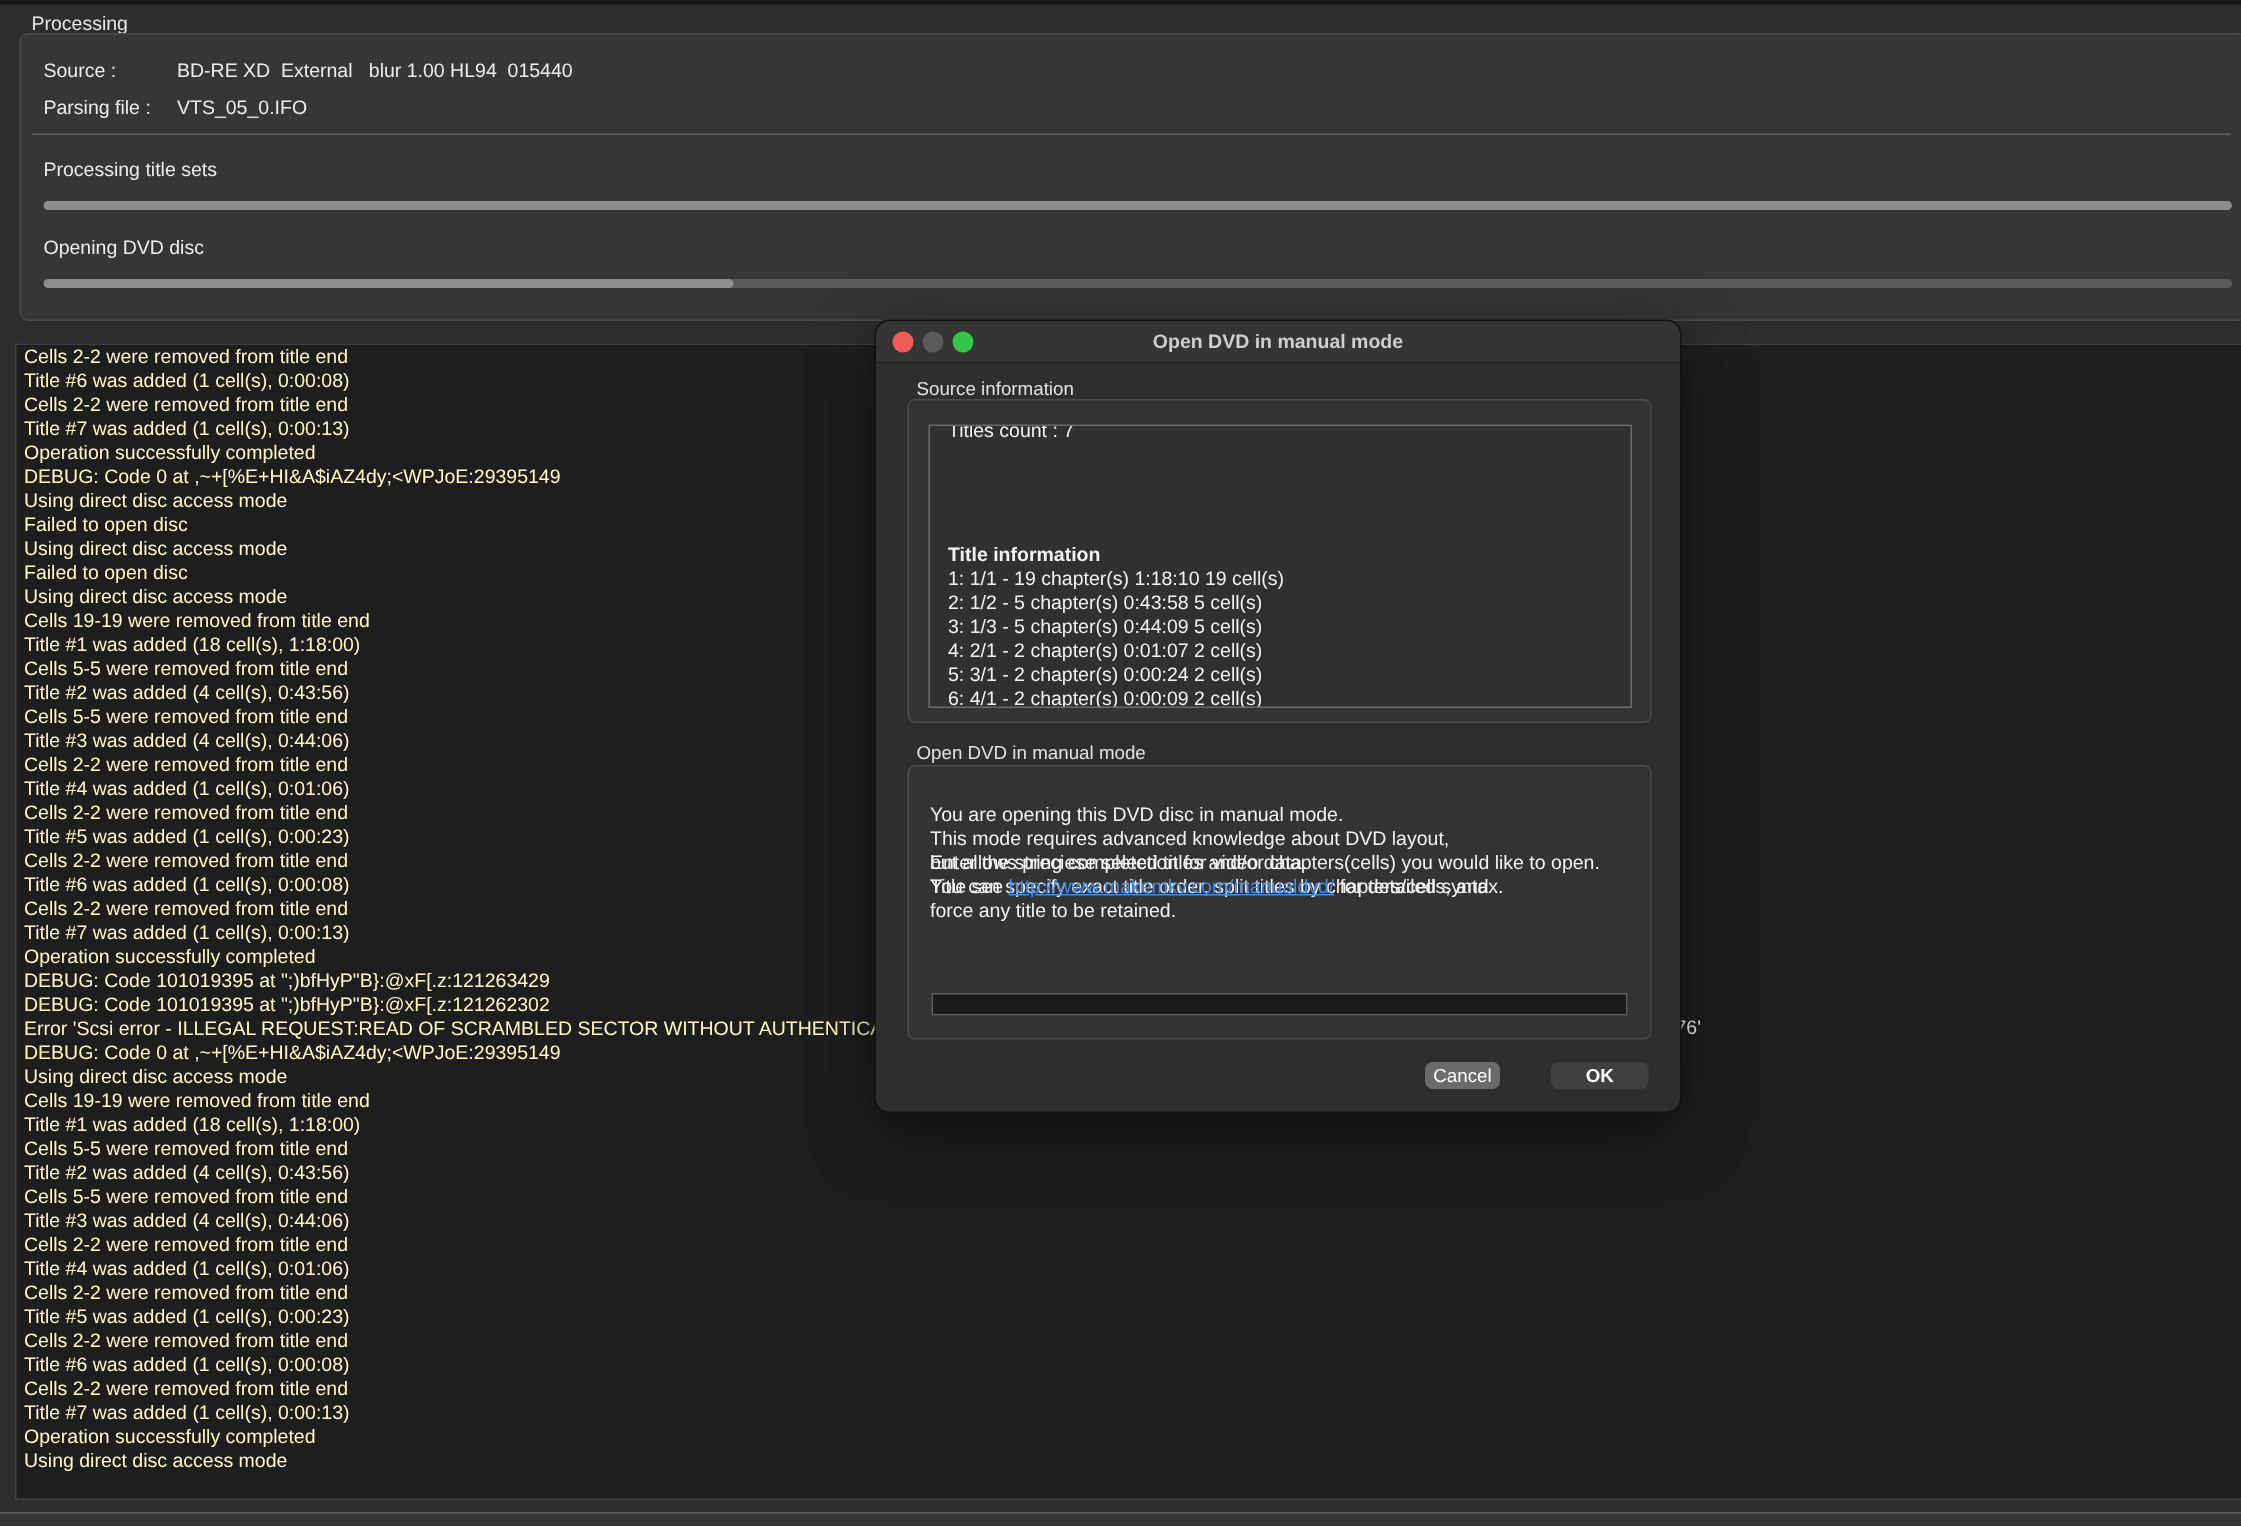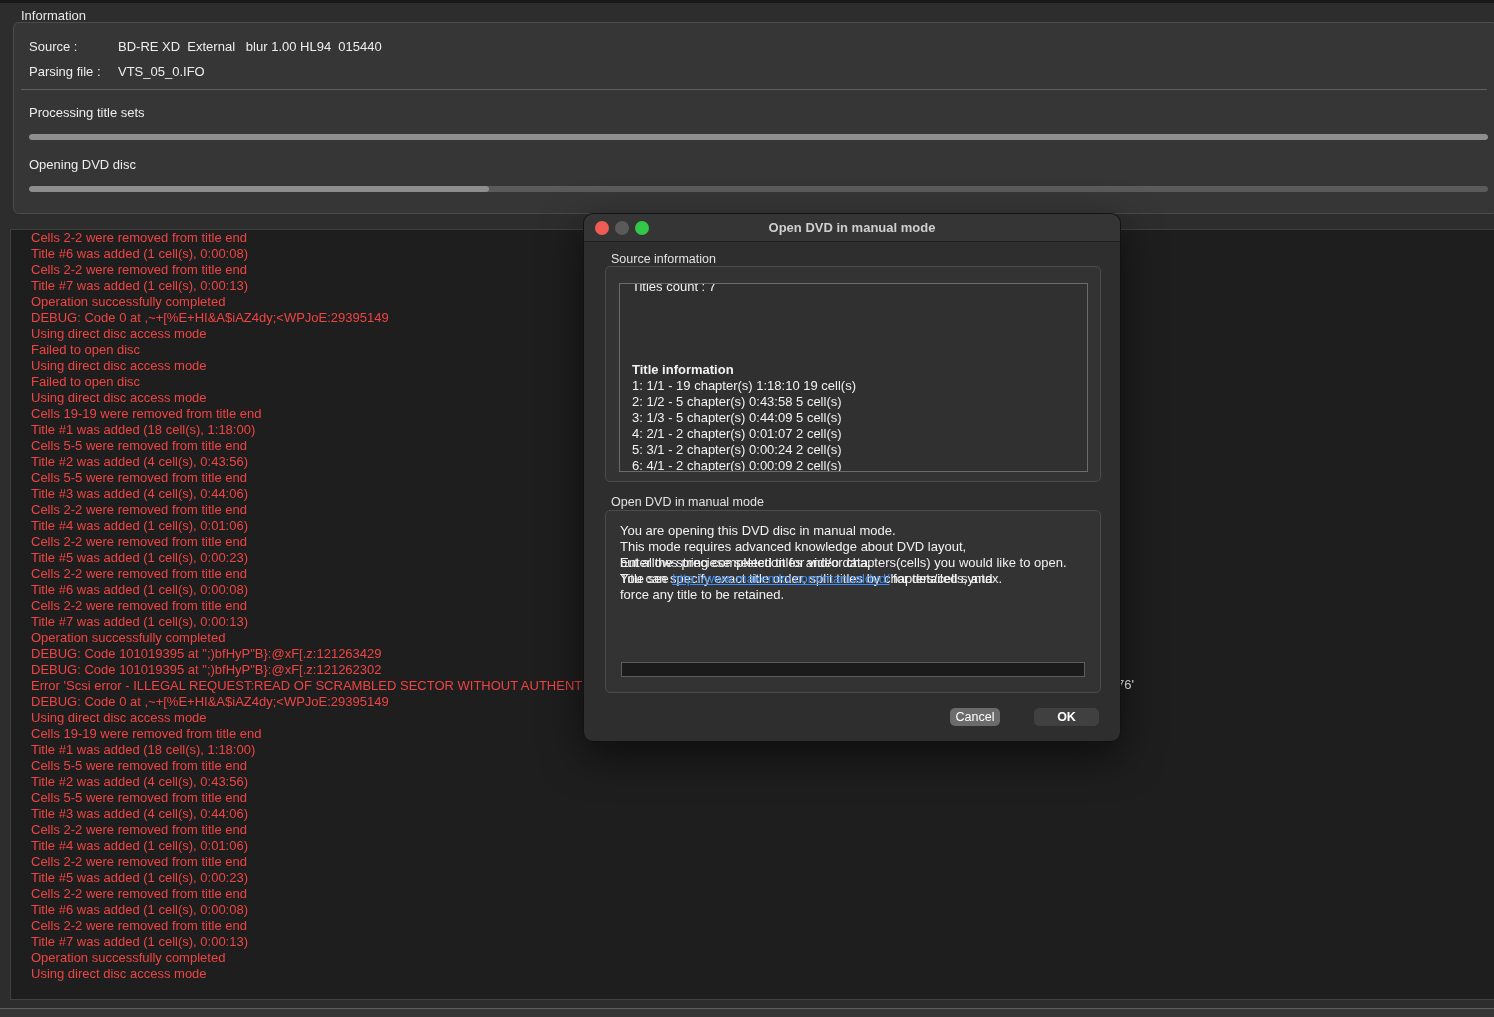--- a/index.html
+++ b/index.html
@@ -34,21 +34,21 @@
   .bar-processing { top:111px; }
   .bar-opening { top:163px; }
   .progress-fill { height:100%; background:#8e8e8e; border-radius:3px; }
 
   
   .log-area {
     position:absolute; left:10px; top:229px; right:0; height:771px;
     background:#1e1e1e; border:1px solid #404040; border-right:none;
     overflow:hidden; z-index:1;
   }
-  .log-area .log-line { height:16px; line-height:16px; padding-left:20px; white-space:pre; color:#ef4444; }
+  .log-area .log-line { height:16px; line-height:16px; padding-left:5px; white-space:pre; color:#fef9c3; }
   .log-tail { position:absolute; left:1117px; top:677px; z-index:2; line-height:16px; white-space:pre; }
 
   
   .dialog {
     position:absolute; left:583px; top:213px; width:538px; height:529px;
     background:#2e2e2e; border:1px solid #121212; border-radius:10px;
     box-shadow:0 14px 40px rgba(0,0,0,0.55);
     z-index:5;
   }
   .dialog-titlebar {
@@ -77,21 +77,21 @@
 
   .titles-view {
     position:absolute; left:13px; top:16px; width:469px; height:189px;
     background:#303030; border:1px solid #6b6b6b; overflow:hidden;
   }
   .titles-content { margin-top:-5px; padding-left:12px; }
   .titles-content div { height:16px; line-height:16px; white-space:pre; }
   .titles-header { font-weight:bold;margin-top:35px; }
   .spacer16 { height:16px; }
 
-  .manual-text { position:absolute; left:14px; top:12px; right:10px; }
+  .manual-text { position:absolute; left:14px; top:24px; right:10px; }
   .manual-text div { height:16px; line-height:16px; white-space:pre; }
   .dvd-link { color:#3f8cf3; text-decoration:underline; cursor:pointer; }
 
   .manual-input {
     position:absolute; left:15px; top:151px; width:464px; height:15px;
     background:#1b1b1b; border:1px solid #5d5d5d; color:#f2f2f2;
     font-family:"Liberation Sans","DejaVu Sans",sans-serif; font-size:12px;
     padding:0 4px; outline:none;
   }
 
@@ -107,21 +107,21 @@
   .bottom-strip {
     position:absolute; left:0; right:0; top:1008px; height:9px;
     background:#363636; border-top:1px solid #5e5e5e;
   }
 </style>
 </head>
 <body>
 
 <div class="top-strip"></div>
 
-<div class="info-title">Information</div>
+<div class="info-title">Processing</div>
 <div class="info-panel">
   <span class="info-label row-source">Source :</span>
   <span class="info-value row-source">BD-RE XD  External   blur 1.00 HL94  015440</span>
   <span class="info-label row-parsing">Parsing file :</span>
   <span class="info-value row-parsing">VTS_05_0.IFO</span>
   <div class="info-divider"></div>
   <div class="task-label lbl-processing">Processing title sets</div>
   <div class="progress-track bar-processing">
     <div class="progress-fill" style="width: 100%;"></div>
   </div>

